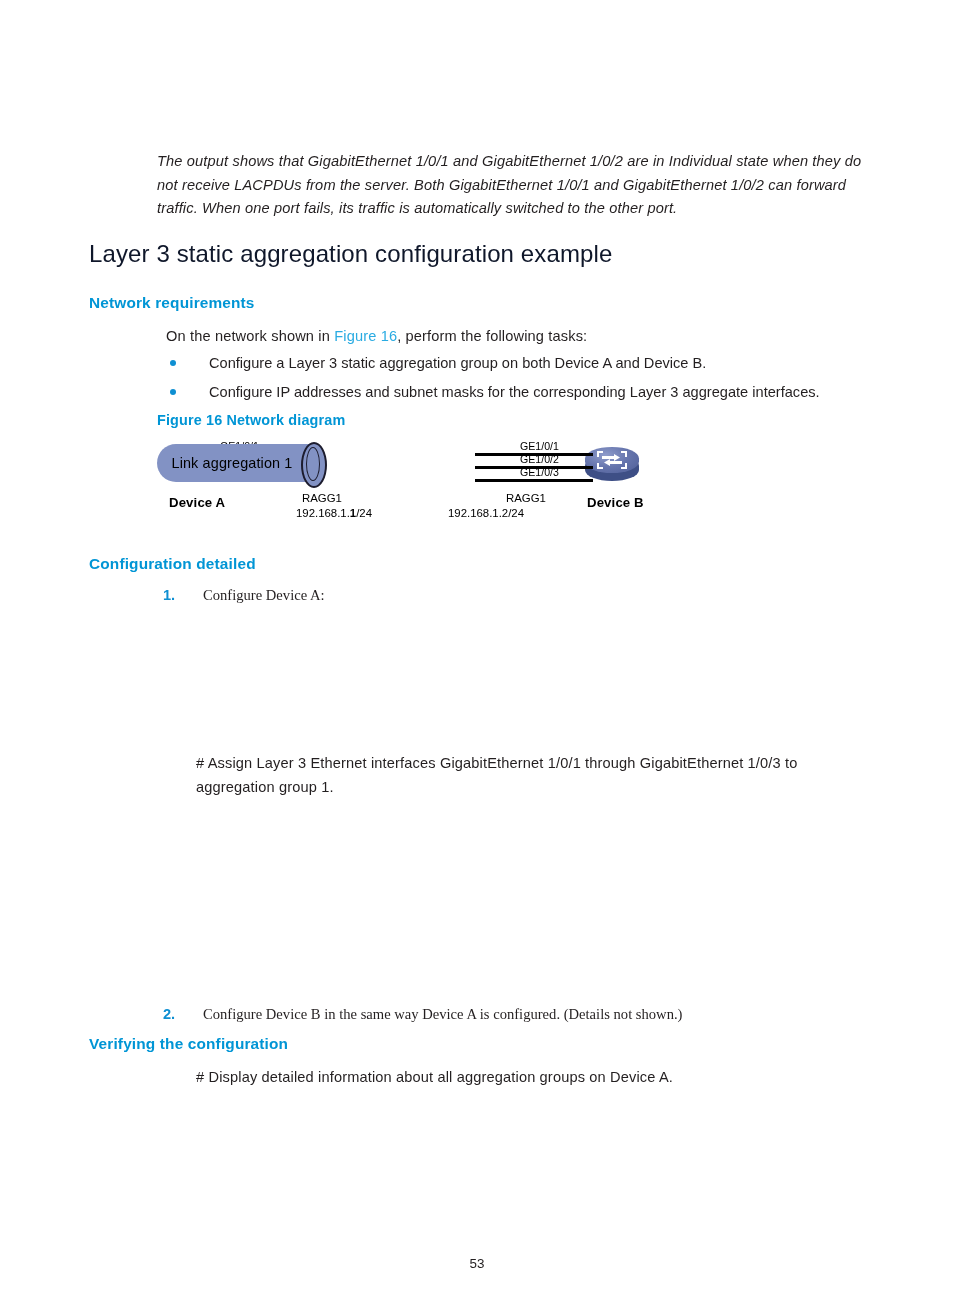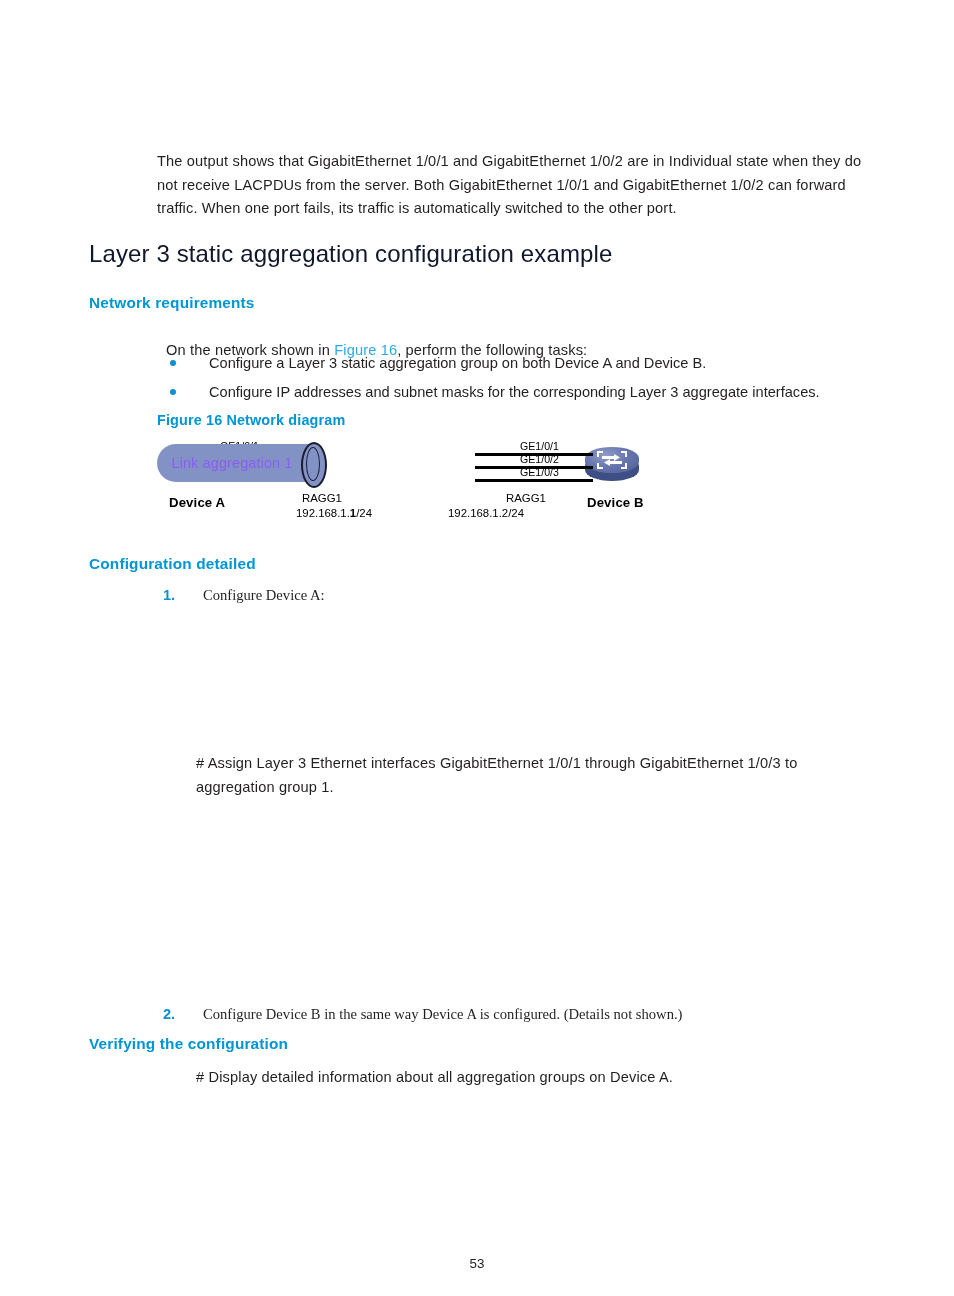--- a/index.html
+++ b/index.html
@@ -28,20 +28,21 @@
     line-height: 23.5px;
     color: #231f20;
     letter-spacing: 0.01em;
   }
 
   
   #intro-paragraph {
     left: 157px;
     top: 150px;
     width: 712px;
+    font-style: italic;
   }
 
   
   #main-heading {
     position: absolute;
     left: 89px;
     top: 235px;
     width: 800px;
     font-size: 24px;
     font-weight: 400;
@@ -71,21 +72,20 @@
     font-weight: bold;
     color: #0095d5;
     letter-spacing: 0.01em;
   }
 
   
   #requirements-lead {
     left: 166px;
     top: 325px;
     width: 700px;
-    margin-top: 14px;
   }
   .xref {
     color: #29abe2;
   }
 
   
   .bullet-list {
     position: absolute;
     left: 166px;
     top: 352px;
@@ -256,21 +256,21 @@
     background: transparent;
   }
   #aggregation-pipe .pipe-label {
     position: absolute;
     left: 0; top: 0;
     width: 150px; height: 38px;
     display: flex;
     align-items: center;
     justify-content: center;
     font-size: 14.4px;
-    color: #8b5cf6;
+    color: #000000;
     letter-spacing: 0.01em;
     text-align: center;
   }
 
   
   .ragg-block {
     position: absolute;
     font-size: 11.4px;
     color: #000;
     line-height: 14.5px;

